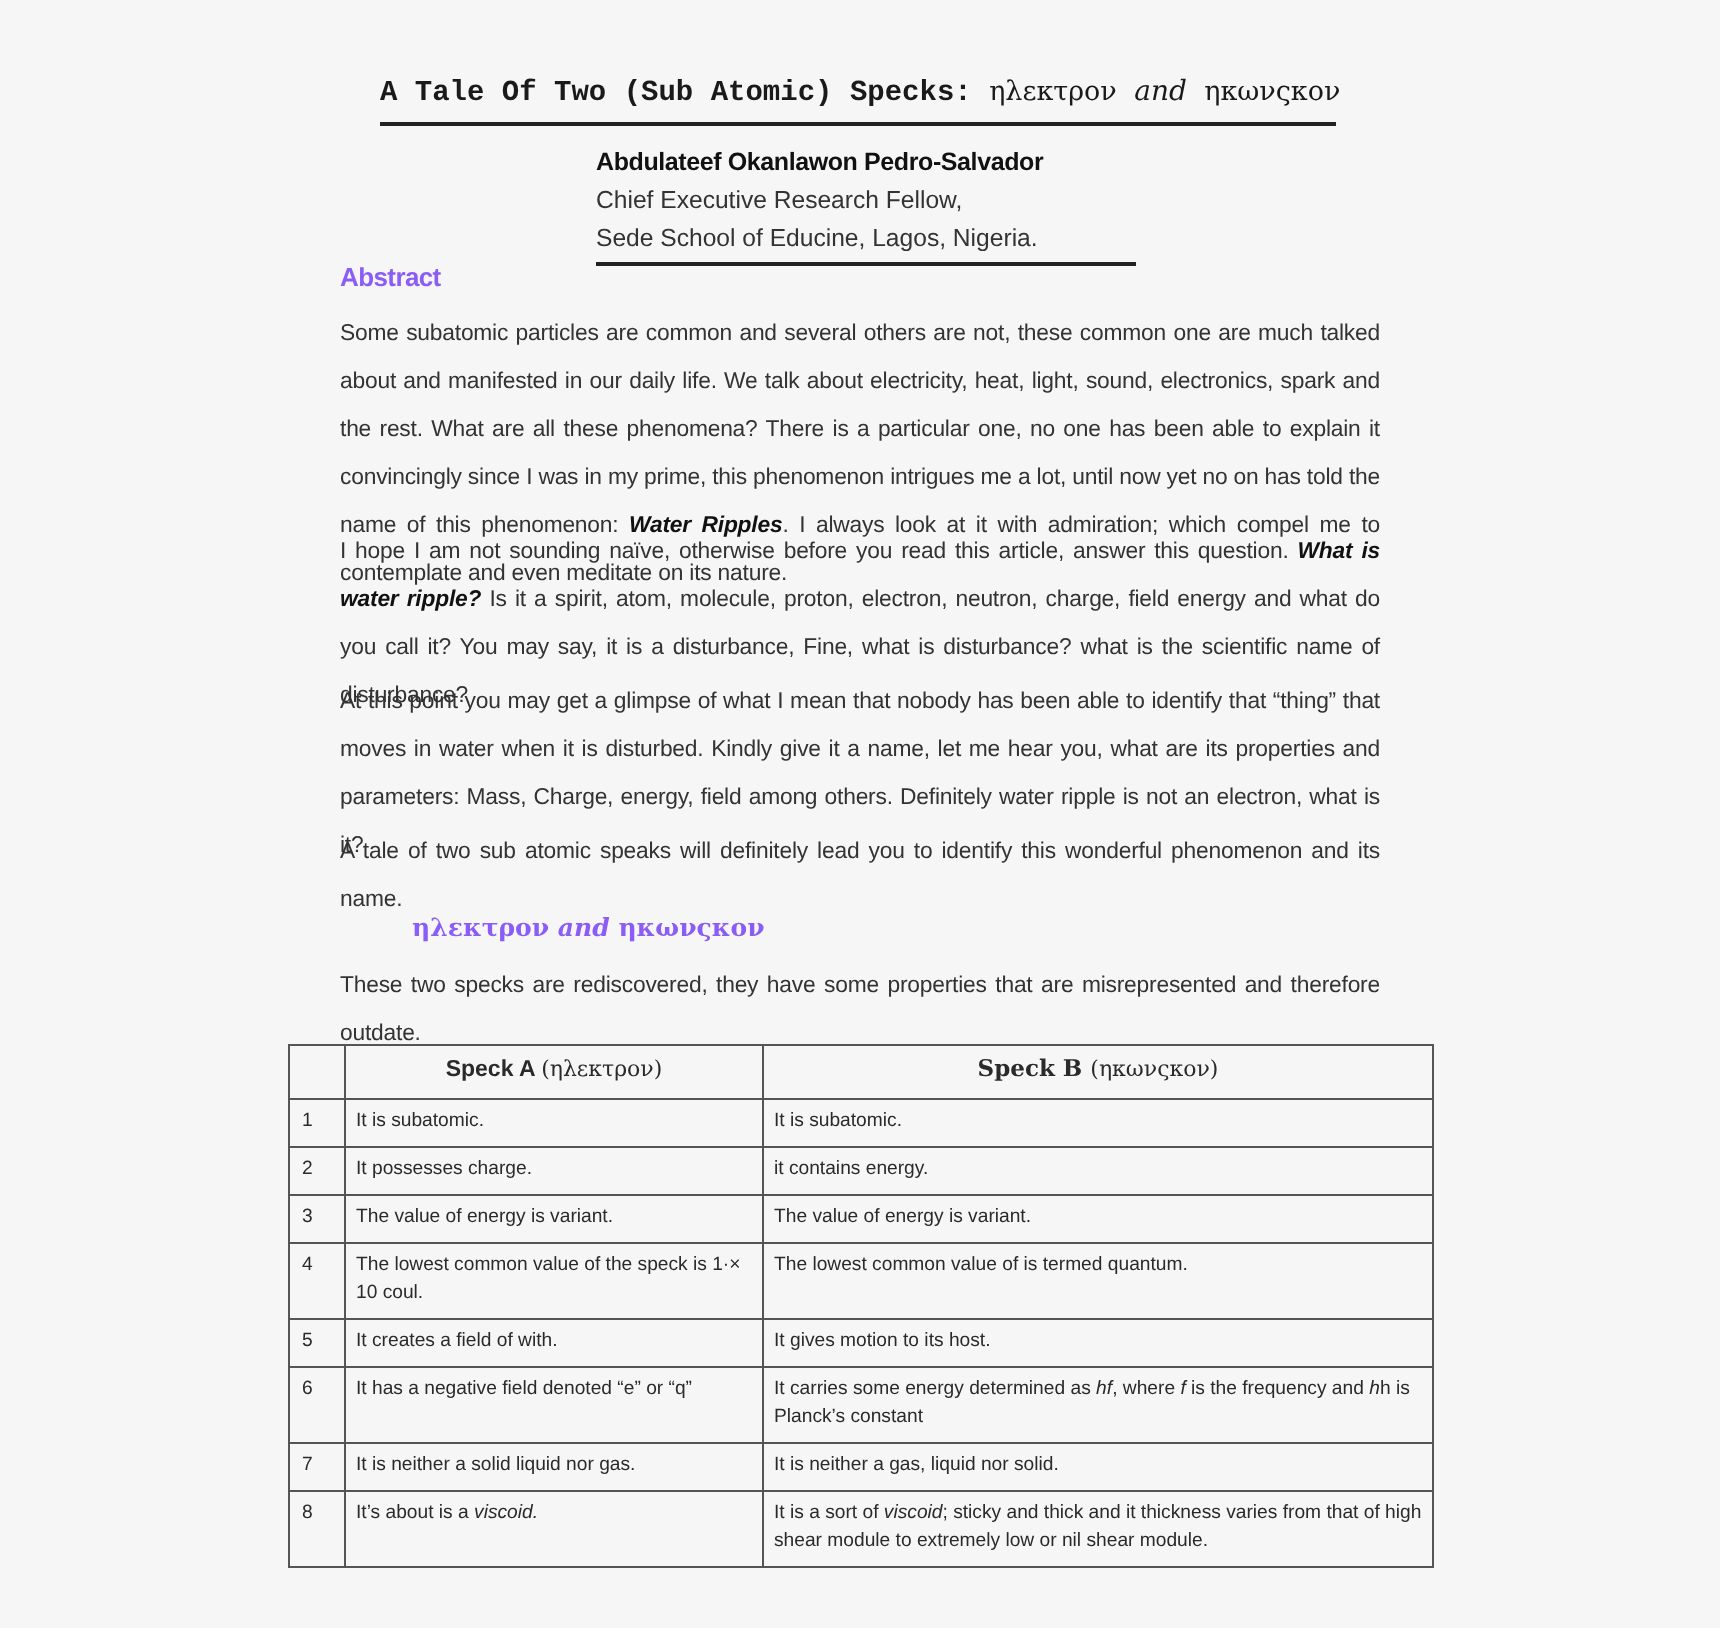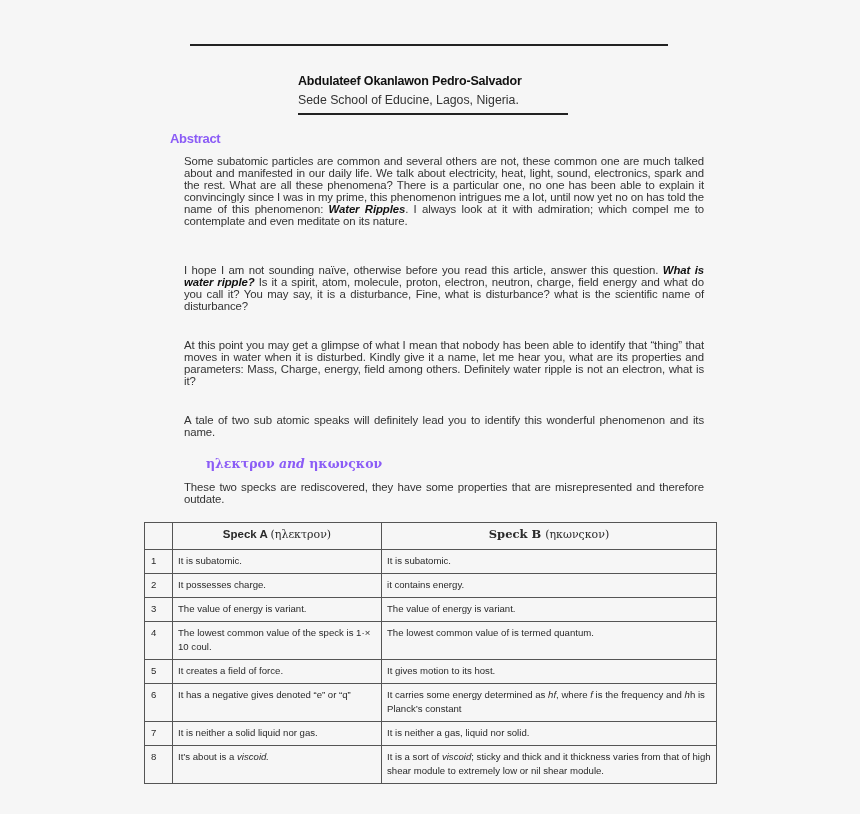--- a/index.html
+++ b/index.html
@@ -19,22 +19,22 @@
     .author { font-weight: bold; font-size: 12.5px; color: #111; letter-spacing: -0.2px; line-height: 19px; }
     .affil { font-size: 12.3px; color: #333; line-height: 18.5px; }
     .author-rule { margin-top: 3px; height: 2px; background: #222; }
 
     .section-head { position: absolute; left: 170px; font-weight: bold; font-size: 13px; color: #8b5cf6; }
     .abstract-head { top: 131px; letter-spacing: -0.3px; }
     .greek-head { top: 456px; font-family: "DejaVu Serif", serif; font-size: 12.5px; margin-left: 36px; }
     .greek-head .and { font-style: italic; }
 
     .para {
-      position: absolute; left: 170px; width: 520px; font-size: 11.4px; line-height: 12px;
-      color: #333; text-align: justify; letter-spacing: -0.1px; margin-left: 14px;
+      position: absolute; left: 170px; width: 520px; font-size: 11.4px; line-height: 24px;
+      color: #333; text-align: justify; letter-spacing: -0.1px;
     }
     .para b { color: #111; font-style: italic; }
 
     table.speck {
       position: absolute; left: 144px; top: 522px; width: 573px;
       border-collapse: collapse; font-size: 9.6px; color: #2a2a2a;
     }
     table.speck td, table.speck th { border: 1px solid #555; vertical-align: top; padding: 4px 5px 5px 5px; line-height: 14px; }
     table.speck th { font-weight: bold; font-size: 11.5px; padding: 3px 5px 6px; text-align: center; height: 27px; vertical-align: middle; }
     table.speck th .gk { font-family: "DejaVu Serif", serif; font-weight: normal; font-size: 11px; }
@@ -42,25 +42,32 @@
     .col-num { width: 28px; }
     .col-a { width: 209px; }
     table.speck td.num { padding-left: 6px; }
     table.speck tr.r1 td { height: 23px; }
     .it { font-style: italic; }
   </style>
 </head>
 <body>
 
 <div class="title-wrap">
+  <div class="title">
+    <span>A Tale Of Two (Sub Atomic) Specks:</span>
+    <span class="greek">ηλεκτρον</span>
+    <span class="and">and</span>
+    <span class="greek">ηκωνςκον</span>
+  </div>
   <div class="title-rule"></div>
 </div>
 
 <div class="author-block">
   <div class="author">Abdulateef Okanlawon Pedro-Salvador</div>
+  <div class="affil">Chief Executive Research Fellow,</div>
   <div class="affil">Sede School of Educine, Lagos, Nigeria.</div>
   <div class="author-rule"></div>
 </div>
 
 <div class="section-head abstract-head">Abstract</div>
 
 <p class="para" style="top:155px;">
   <span>Some subatomic particles are common and several others are not, these common one are much talked about and manifested in our daily life. We talk about electricity, heat, light, sound, electronics, spark and the rest. What are all these phenomena? There is a particular one, no one has been able to explain it convincingly since I was in my prime, this phenomenon intrigues me a lot, until now yet no on has told the name of this phenomenon: </span><b>Water Ripples</b><span>. I always look at it with admiration; which compel me to contemplate and even meditate on its nature.</span>
 </p>
 
@@ -108,26 +115,26 @@
     <td>The value of energy is variant.</td>
     <td>The value of energy is variant.</td>
   </tr>
   <tr class="r1">
     <td class="num">4</td>
     <td>The lowest common value of the speck is 1·× 10 coul.</td>
     <td>The lowest common value of is termed quantum.</td>
   </tr>
   <tr class="r1">
     <td class="num">5</td>
-    <td>It creates a field of force.</td>
+    <td>It creates a field of with.</td>
     <td>It gives motion to its host.</td>
   </tr>
   <tr>
     <td class="num">6</td>
-    <td>It has a negative gives denoted “e” or “q”</td>
+    <td>It has a negative field denoted “e” or “q”</td>
     <td><span>It carries some energy determined as </span><span class="it">hf</span><span>, where </span><span class="it">f</span><span> is the frequency and </span><span class="it">h</span><span>h is Planck’s constant</span></td>
   </tr>
   <tr class="r1">
     <td class="num">7</td>
     <td>It is neither a solid liquid nor gas.</td>
     <td>It is neither a gas, liquid nor solid.</td>
   </tr>
   <tr>
     <td class="num">8</td>
     <td><span>It’s about is a </span><span class="it">viscoid.</span></td>

